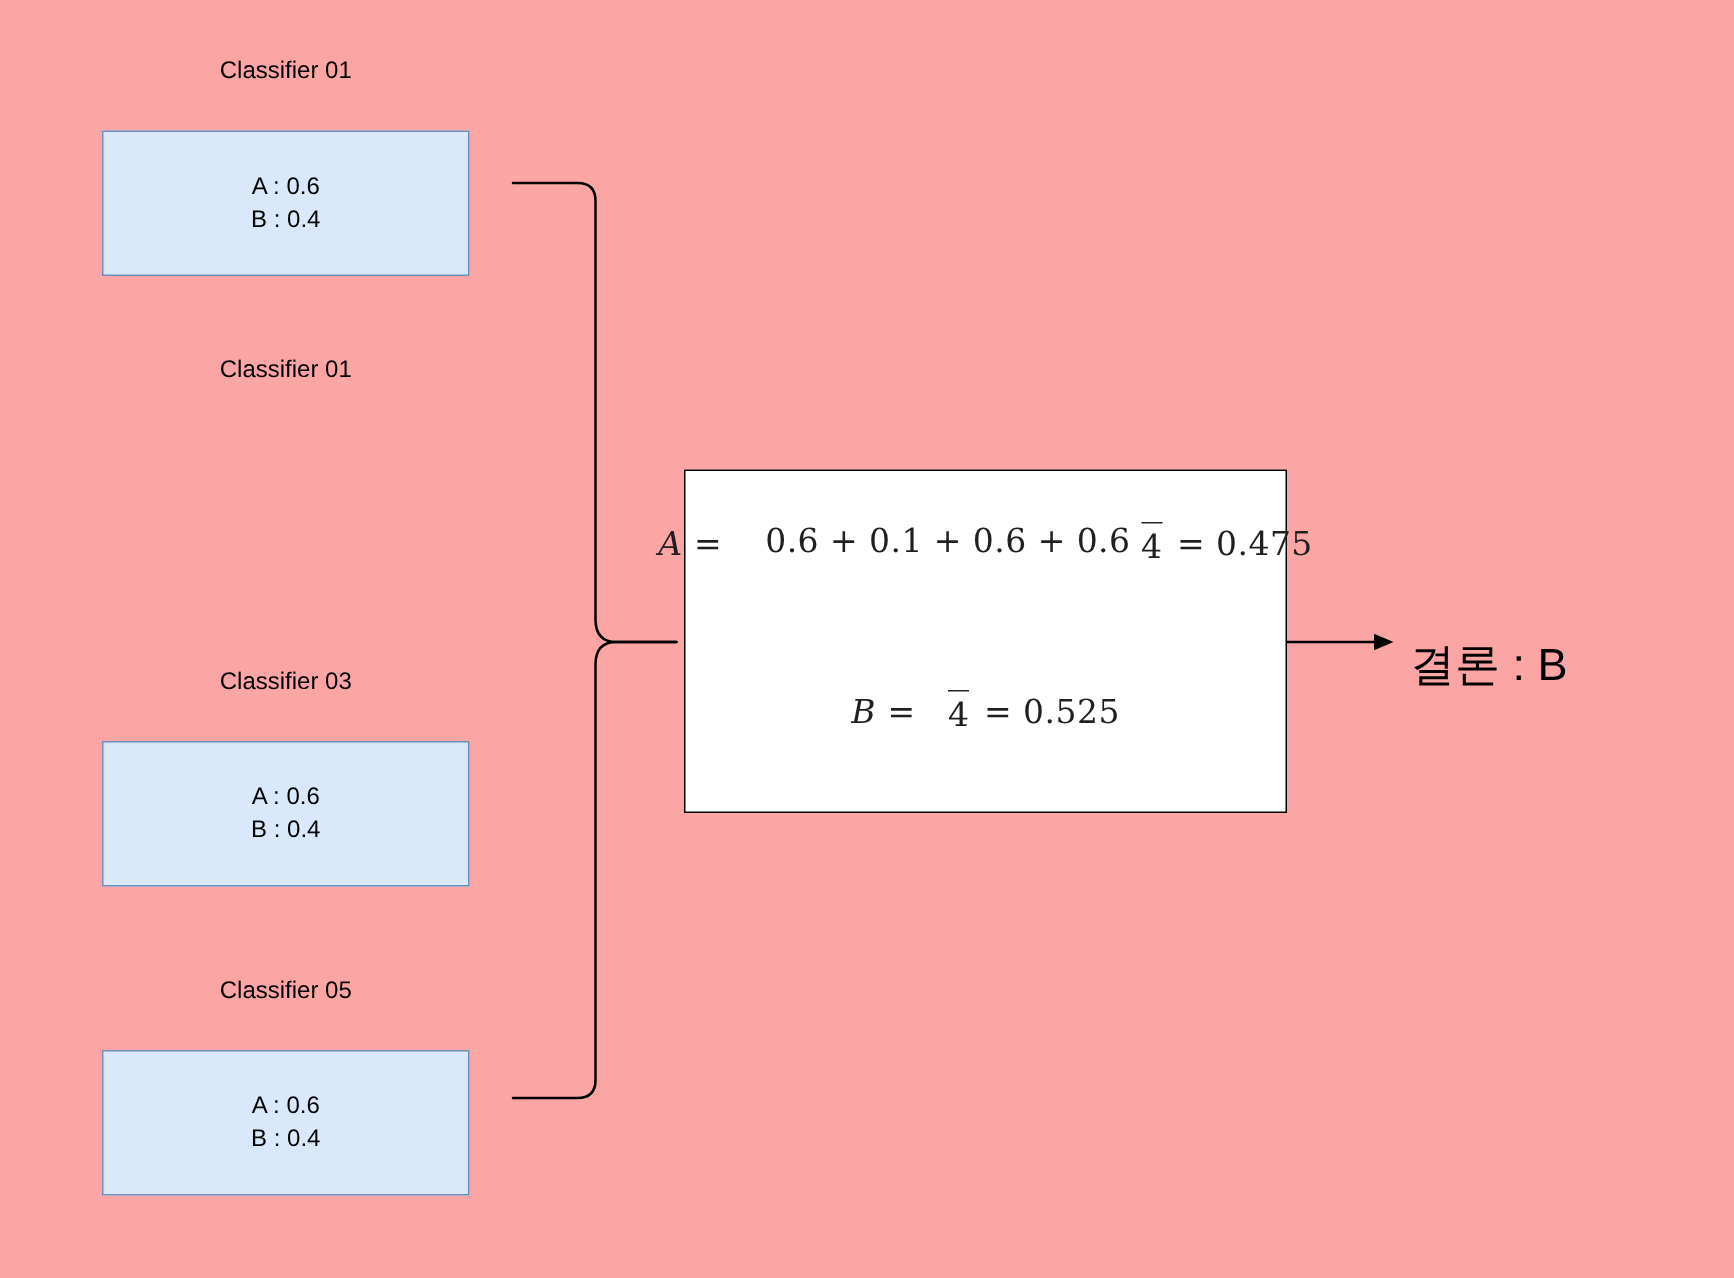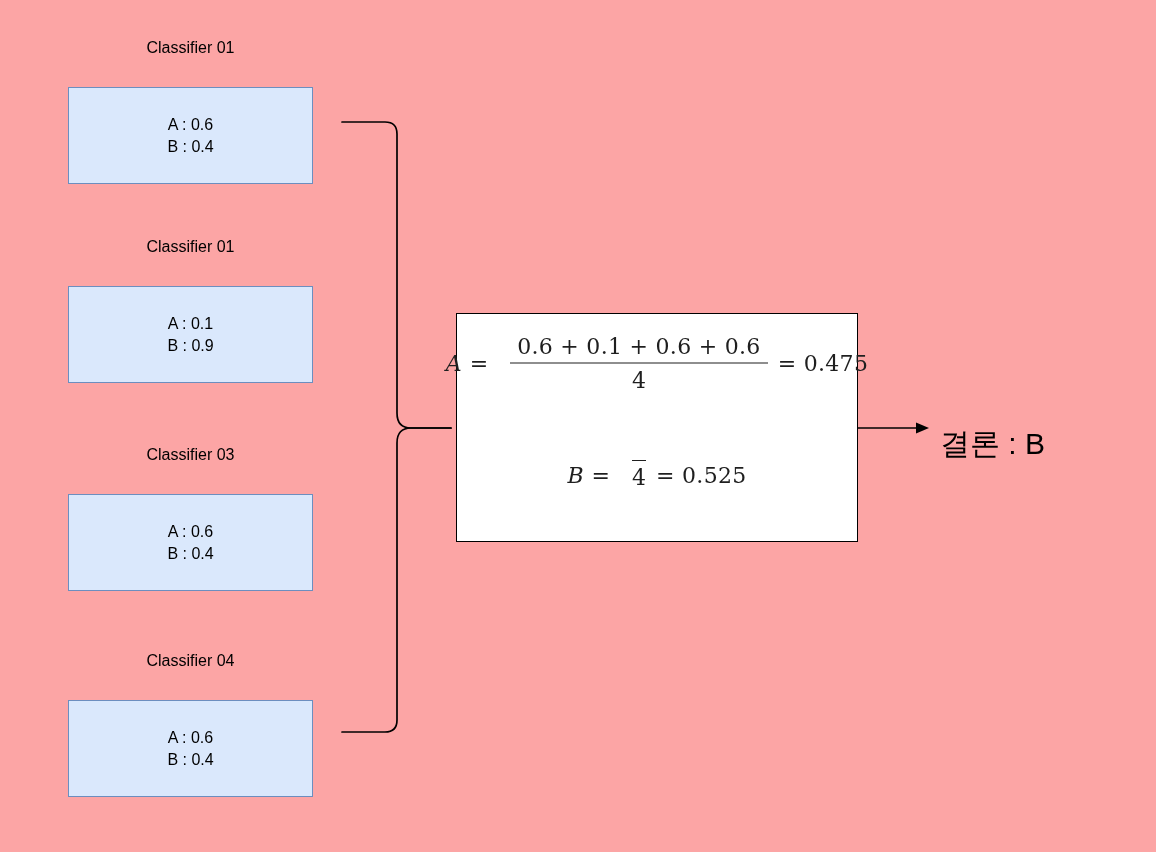--- a/index.html
+++ b/index.html
@@ -72,21 +72,21 @@
   }
   .formula-a { top: 49px;  transform: translateY(-50%); }
   .formula-b { top: 161px; transform: translateY(-50%); }
   .formula .variable {
     font-style: italic;
     margin-right: 8px;
   }
   .formula .eq-left { margin-right: 10px; }
   .fraction {
     display: inline-flex;
-    flex-direction: column;
+    flex-direction: row;
     align-items: center;
     margin-left: 12px;
   }
   .fraction .numerator {
     padding: 0 7px 4px 7px;
     letter-spacing: 0.3px;
   }
   .fraction .denominator {
     width: 100%;
     box-sizing: border-box;
@@ -123,36 +123,32 @@
   <div class="unit" style="top:38px">
     <div class="unit-title">Classifier 01</div>
     <div class="unit-box">
       <div>A : 0.6</div>
       <div>B : 0.4</div>
     </div>
   </div>
 
   <div class="unit" style="top:237px">
     <div class="unit-title">Classifier 01</div>
-    <div class="unit-box">
-      <div>A : 0.1</div>
-      <div>B : 0.9</div>
-    </div>
   </div>
 
   <div class="unit" style="top:445px">
     <div class="unit-title">Classifier 03</div>
     <div class="unit-box">
       <div>A : 0.6</div>
       <div>B : 0.4</div>
     </div>
   </div>
 
   <div class="unit" style="top:651px">
-    <div class="unit-title">Classifier 04</div>
+    <div class="unit-title">Classifier 05</div>
     <div class="unit-box">
       <div>A : 0.6</div>
       <div>B : 0.4</div>
     </div>
   </div>
 
   <div id="formula-box">
 
     <div class="formula formula-a">
       <span class="variable">A</span>

